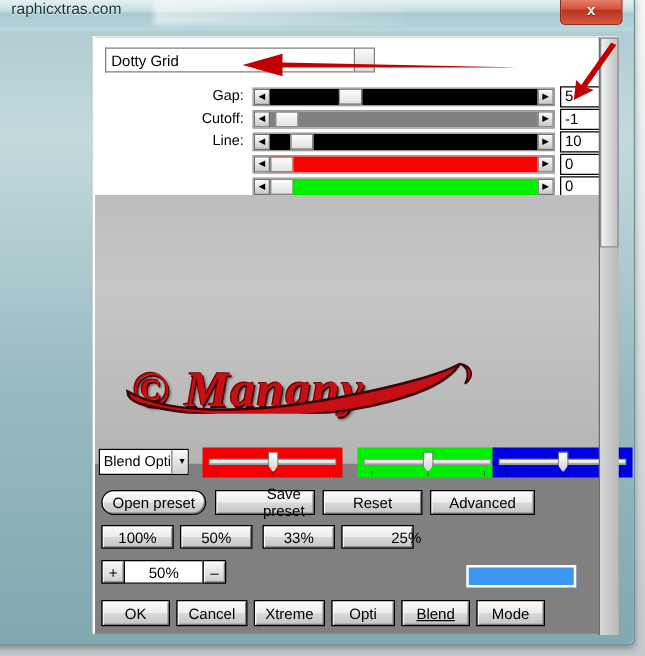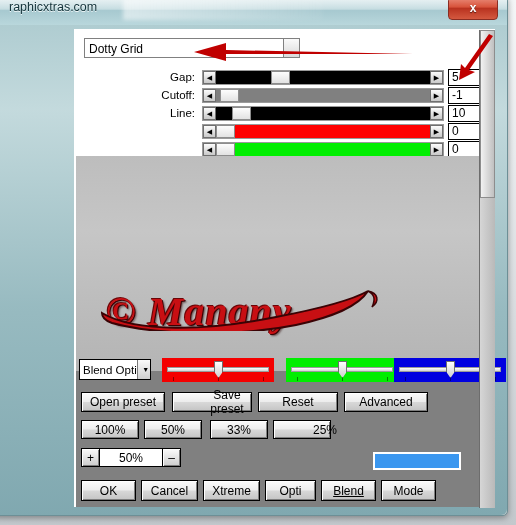--- a/index.html
+++ b/index.html
@@ -414,21 +414,21 @@
           <div class="rgbslider" style="left: 315px; background: rgb(0, 0, 224);">
             <div class="rgb-track"></div>
             <div class="rgb-tick" style="left: 10%;"></div>
             <div class="rgb-tick" style="left: 50%;"></div>
             <div class="rgb-tick" style="left: 90%;"></div>
             <div class="rgb-thumb" style="left: 50%;"></div>
           </div>
         </div>
 
       <div>
-          <div class="btn" style="left: 5px; top: 362px; width: 84px; height: 20px;">Open preset</div>
+          <div class="btn" style="left: 5px; top: 362px; width: 84px; height: 20px; border-radius: 10px;">Open preset</div>
           <div class="btn" style="left: 96px; top: 362px; width: 80px; height: 20px; padding-left: 30px;">Save preset</div>
           <div class="btn" style="left: 182px; top: 362px; width: 80px; height: 20px;">Reset</div>
           <div class="btn" style="left: 268px; top: 362px; width: 84px; height: 20px;">Advanced</div>
           <div class="btn" style="left: 5px; top: 390px; width: 58px; height: 19px;">100%</div>
           <div class="btn" style="left: 68px; top: 390px; width: 58px; height: 19px;">50%</div>
           <div class="btn" style="left: 134px; top: 390px; width: 58px; height: 19px;">33%</div>
           <div class="btn" style="left: 197px; top: 390px; width: 58px; height: 19px; padding-left: 46px;">25%</div>
           <div class="stepper" style="left: 5px; top: 418px; height: 19px;">
             <div class="step-btn">+</div>
             <div class="step-val">50%</div>

